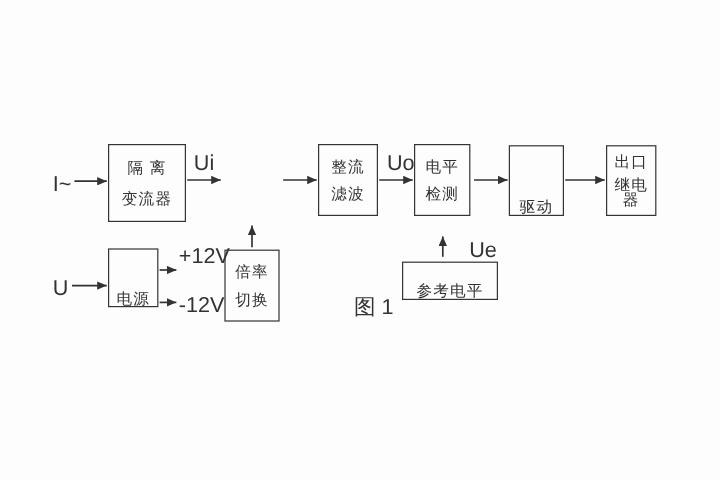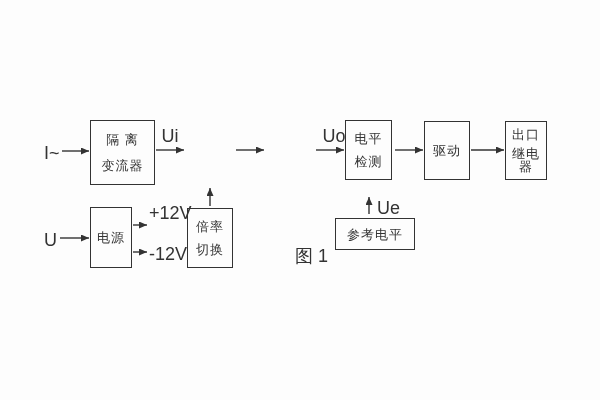--- a/index.html
+++ b/index.html
@@ -12,21 +12,21 @@
     overflow:hidden;
   }
   .wires { position:absolute; left:0; top:0; }
   .wires line { stroke:var(--line,#333333); stroke-width:1.4; }
   .head { fill:var(--line,#333333); }
   .box {
     position:absolute; border:1.4px solid var(--line,#333333);
     display:flex; flex-direction:column; align-items:center; justify-content:space-evenly;
     font-size:13px; line-height:1; letter-spacing:1px; text-align:center;
   }
-  .box.one { justify-content:center; }
+  .box.one { justify-content:flex-end; }
   .lbl { position:absolute; font-size:18px; line-height:1; white-space:nowrap; }
   .lbl.c { text-align:center; }
 </style>
 </head>
 <body>
 
 <div class="canvas">
 
   <svg class="wires" width="600" height="400" aria-hidden="true">
     <defs>
@@ -44,46 +44,50 @@
     <line x1="133" y1="225" x2="147" y2="225" marker-end="url(#ah)"></line>
     <line x1="133" y1="252" x2="147" y2="252" marker-end="url(#ah)"></line>
     <line x1="210" y1="206" x2="210" y2="188" marker-end="url(#ah)"></line>
     <line x1="369" y1="214" x2="369" y2="197" marker-end="url(#ah)"></line>
   </svg>
 
   <div class="box" style="left:90px;top:120px;width:65px;height:65px">
     <span>隔 离</span>
     <span>变流器</span>
   </div>
+  <div class="box" style="left:265px;top:120px;width:50px;height:60px">
+    <span>整流</span>
+    <span>滤波</span>
+  </div>
   <div class="box" style="left:345px;top:120px;width:47px;height:60px">
     <span>电平</span>
     <span>检测</span>
   </div>
   <div class="box one" style="left:424px;top:121px;width:46px;height:59px">
     <span>驱动</span>
   </div>
   <div class="box" style="left:505px;top:121px;width:42px;height:59px">
     <span>出口</span>
     <span>继电器</span>
   </div>
 
-  <div class="box one" style="left:90px;top:207px;width:42px;height:61px">
+  <div class="box one" style="left:90px;top:207px;width:42px;height:49px">
     <span>电源</span>
   </div>
   <div class="box one" style="left:335px;top:218px;width:80px;height:32px">
     <span>参考电平</span>
   </div>
   <div class="box" style="left:187px;top:208px;width:46px;height:60px">
     <span>倍率</span>
     <span>切换</span>
   </div>
 
   <div class="lbl" style="left:44px;top:144px">I~</div>
   <div class="lbl" style="left:44px;top:231px">U</div>
   <div class="lbl c" style="left:156px;top:127px;width:28px">Ui</div>
   <div class="lbl c" style="left:314px;top:127px;width:40px">Uo</div>
-  <div class="lbl" style="left:377px;top:199px">Ue</div>
+  <div class="lbl" style="left:391px;top:199px">Ue</div>
   <div class="lbl" style="left:149px;top:204px">+12V</div>
   <div class="lbl" style="left:149px;top:245px">-12V</div>
 
   <div class="lbl" style="left:295px;top:247px">图 1</div>
 
 </div>
 
 </body></html>

